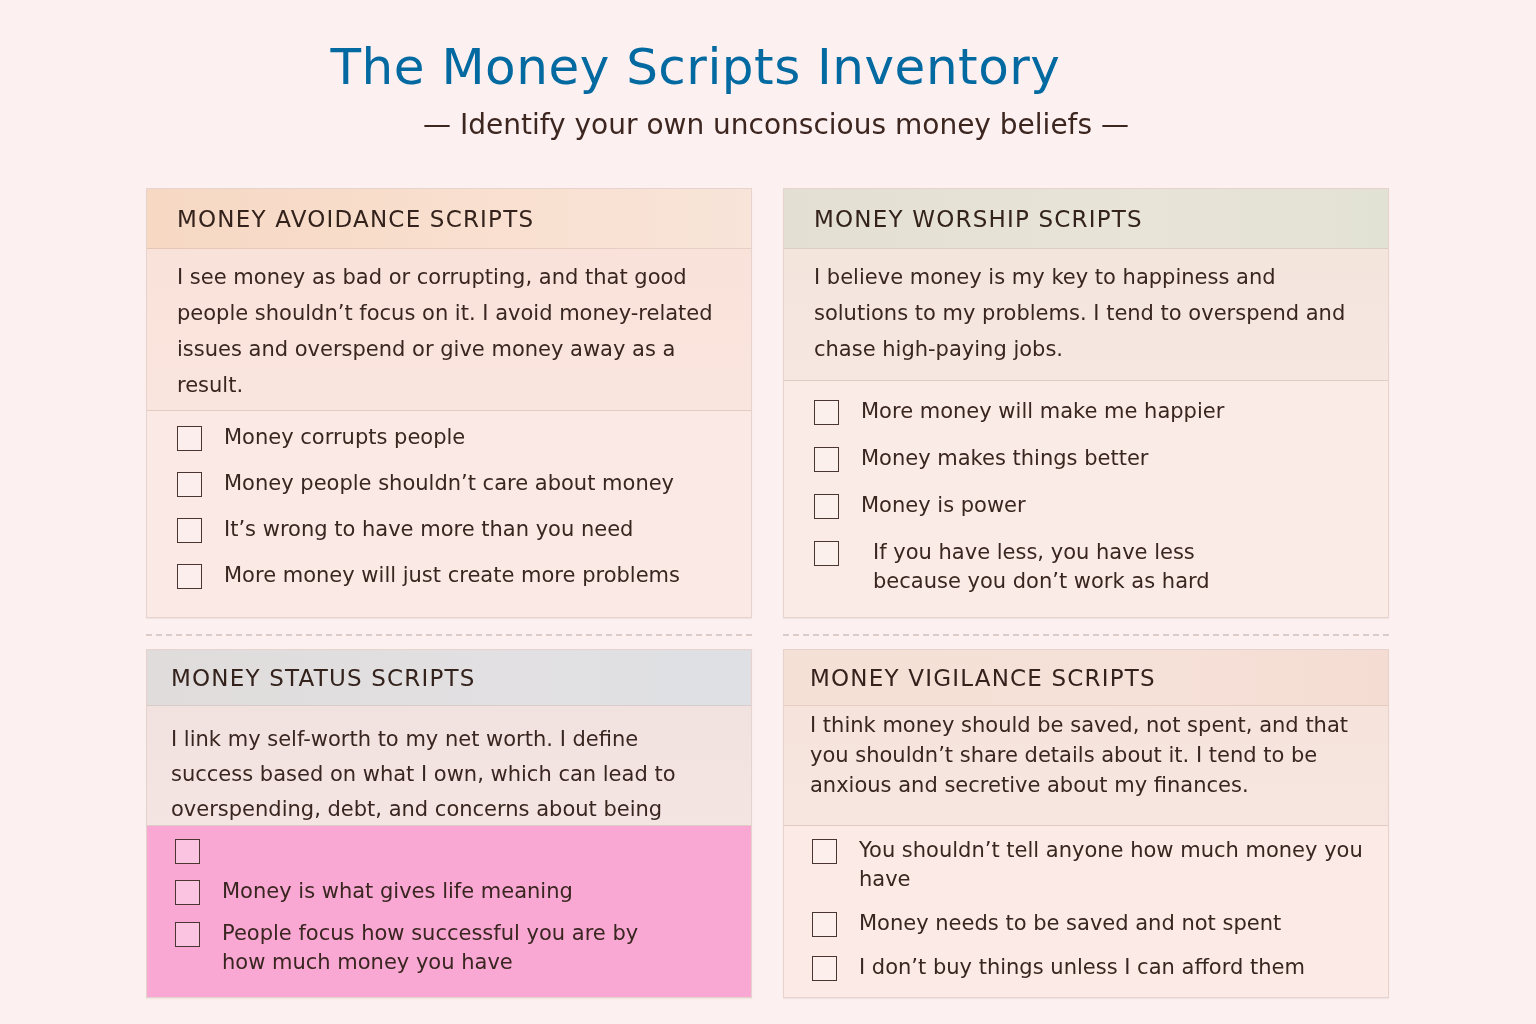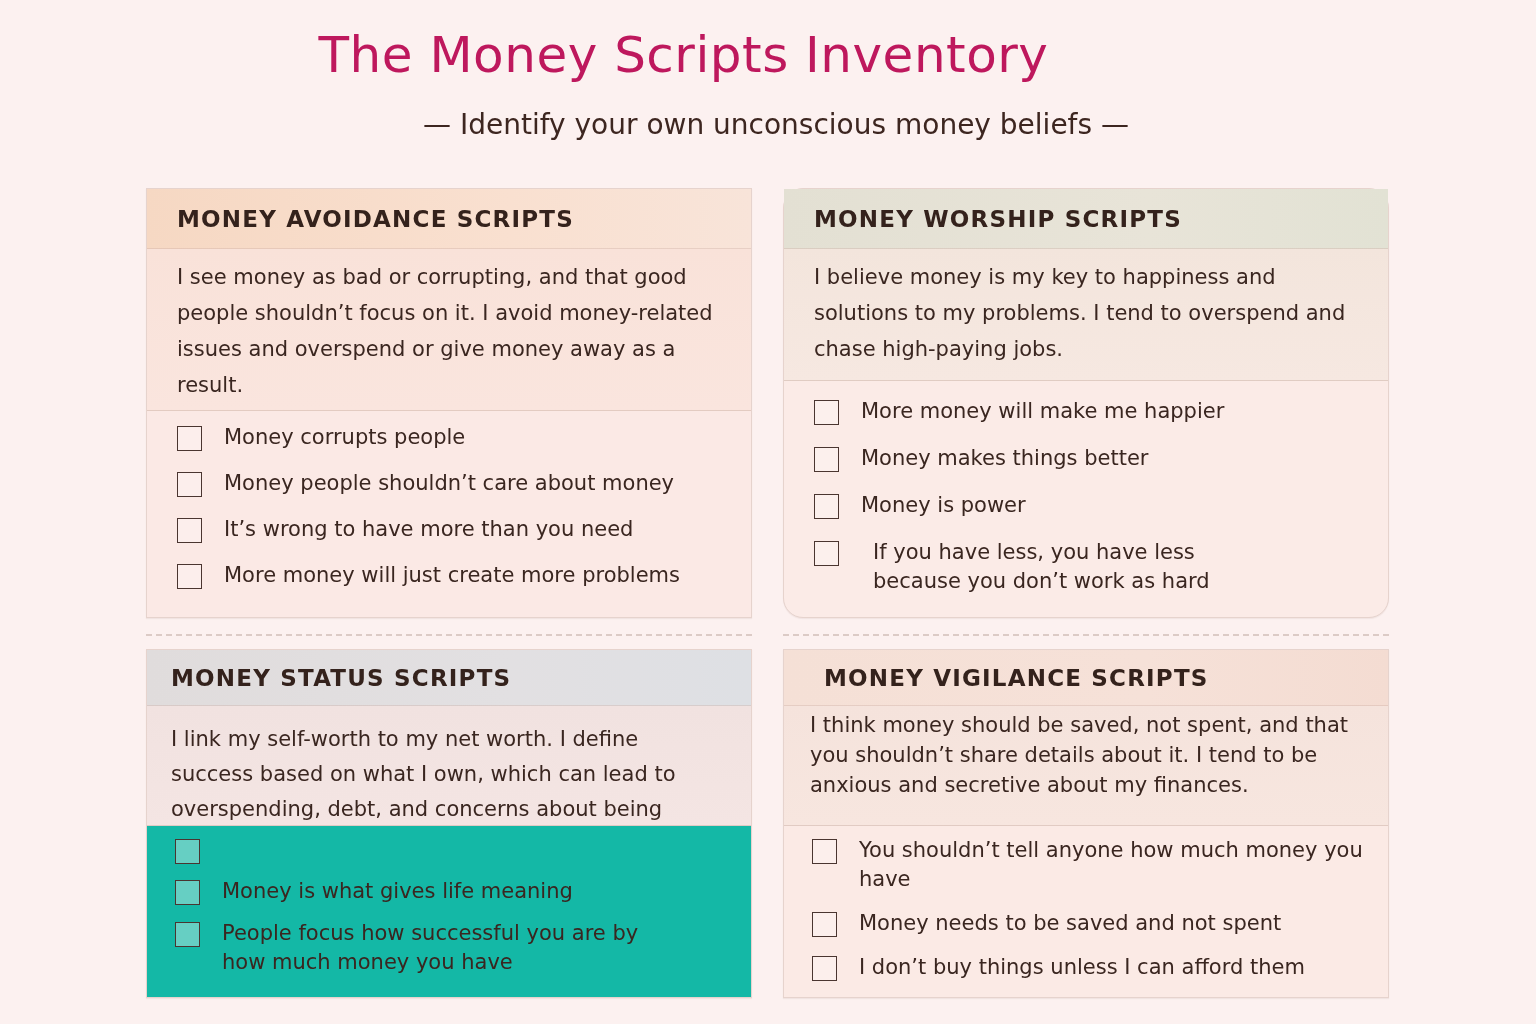--- a/index.html
+++ b/index.html
@@ -16,23 +16,23 @@
       overflow: hidden;
     }
     .page-title {
       position: absolute;
       left: 0;
       width: 1367px;
       top: 26px;
       text-align: center;
       font-size: 50px;
       letter-spacing: 0.5px;
-      color: #be185d;
+      color: #0369a1;
       font-weight: normal;
-      margin: 0;
+      margin: 12px;
     }
     .page-subtitle {
       position: absolute;
       left: 8px;
       width: 1536px;
       top: 108px;
       text-align: center;
       font-size: 28px;
       color: #3d2620;
     }
@@ -45,21 +45,20 @@
     .card-header {
       height: 60px;
       box-sizing: border-box;
       padding: 0 0 0 30px;
       display: flex;
       align-items: center;
       font-size: 23px;
       letter-spacing: 1.2px;
       color: #34221c;
       border-bottom: 1px solid rgba(200, 170, 160, 0.35);
-      font-weight: bold;
     }
     .card-desc {
       box-sizing: border-box;
       padding: 10px 24px 0 30px;
       font-size: 21px;
       line-height: 36px;
       color: #3a2620;
       border-bottom: 1px solid rgba(205, 180, 170, 0.5);
     }
     .card-items {
@@ -89,32 +88,32 @@
       top: 634px;
       height: 0;
       border-top: 2px dashed #dccbc6;
     }
 
     
     #card-avoidance { left: 146px; top: 188px; width: 606px; height: 430px; background: #fbe9e5; }
     #card-avoidance .card-header { background: linear-gradient(90deg, #f6d8c3 0%, #f9e0d0 60%, #f8e4d9 100%); }
     #card-avoidance .card-desc { height: 162px; background: linear-gradient(180deg, #f9e2d9 0%, #fae5de 100%); }
 
-    #card-worship { left: 783px; top: 188px; width: 606px; height: 430px; background: #fbebe7; border-radius: 20px; }
+    #card-worship { left: 783px; top: 188px; width: 606px; height: 430px; background: #fbebe7; }
     #card-worship .card-header { background: linear-gradient(90deg, #e3e0d3 0%, #e8e4d8 60%, #e2e2d4 100%); }
     #card-worship .card-desc { height: 132px; background: linear-gradient(180deg, #f3e5dc 0%, #f6e8e1 100%); }
     #card-worship .card-items { padding-top: 16px; }
 
-    #card-status { left: 146px; top: 649px; width: 606px; height: 349px; background: #14b8a6; }
+    #card-status { left: 146px; top: 649px; width: 606px; height: 349px; background: #f9a8d4; }
     #card-status .card-header { height: 56px; padding-left: 24px; background: linear-gradient(90deg, #e0dcdc 0%, #e2e0e2 60%, #dee0e4 100%); }
     #card-status .card-desc { height: 120px; padding-left: 24px; padding-top: 16px; line-height: 35px; background: linear-gradient(180deg, #f1e2e0 0%, #f4e5e3 100%); }
     #card-status .card-items { padding-left: 28px; padding-top: 10px; }
 
     #card-vigilance { left: 783px; top: 649px; width: 606px; height: 349px; background: #fbeae5; }
-    #card-vigilance .card-header { height: 56px; padding-left: 40px; background: linear-gradient(90deg, #f5e0d6 0%, #f6e1d8 60%, #f4dcd2 100%); }
+    #card-vigilance .card-header { height: 56px; padding-left: 26px; background: linear-gradient(90deg, #f5e0d6 0%, #f6e1d8 60%, #f4dcd2 100%); }
     #card-vigilance .card-desc { height: 120px; padding-left: 26px; padding-top: 4px; line-height: 30px; background: linear-gradient(180deg, #f5e3dc 0%, #f7e6df 100%); }
     #card-vigilance .card-items { padding-left: 28px; padding-top: 10px; }
 
     .gap-avoidance { margin-bottom: 17px; }
     .gap-worship { margin-bottom: 18px; }
     .gap-status { margin-bottom: 13px; }
     .gap-vigilance { margin-bottom: 15px; }
   </style>
 </head>
 <body>

